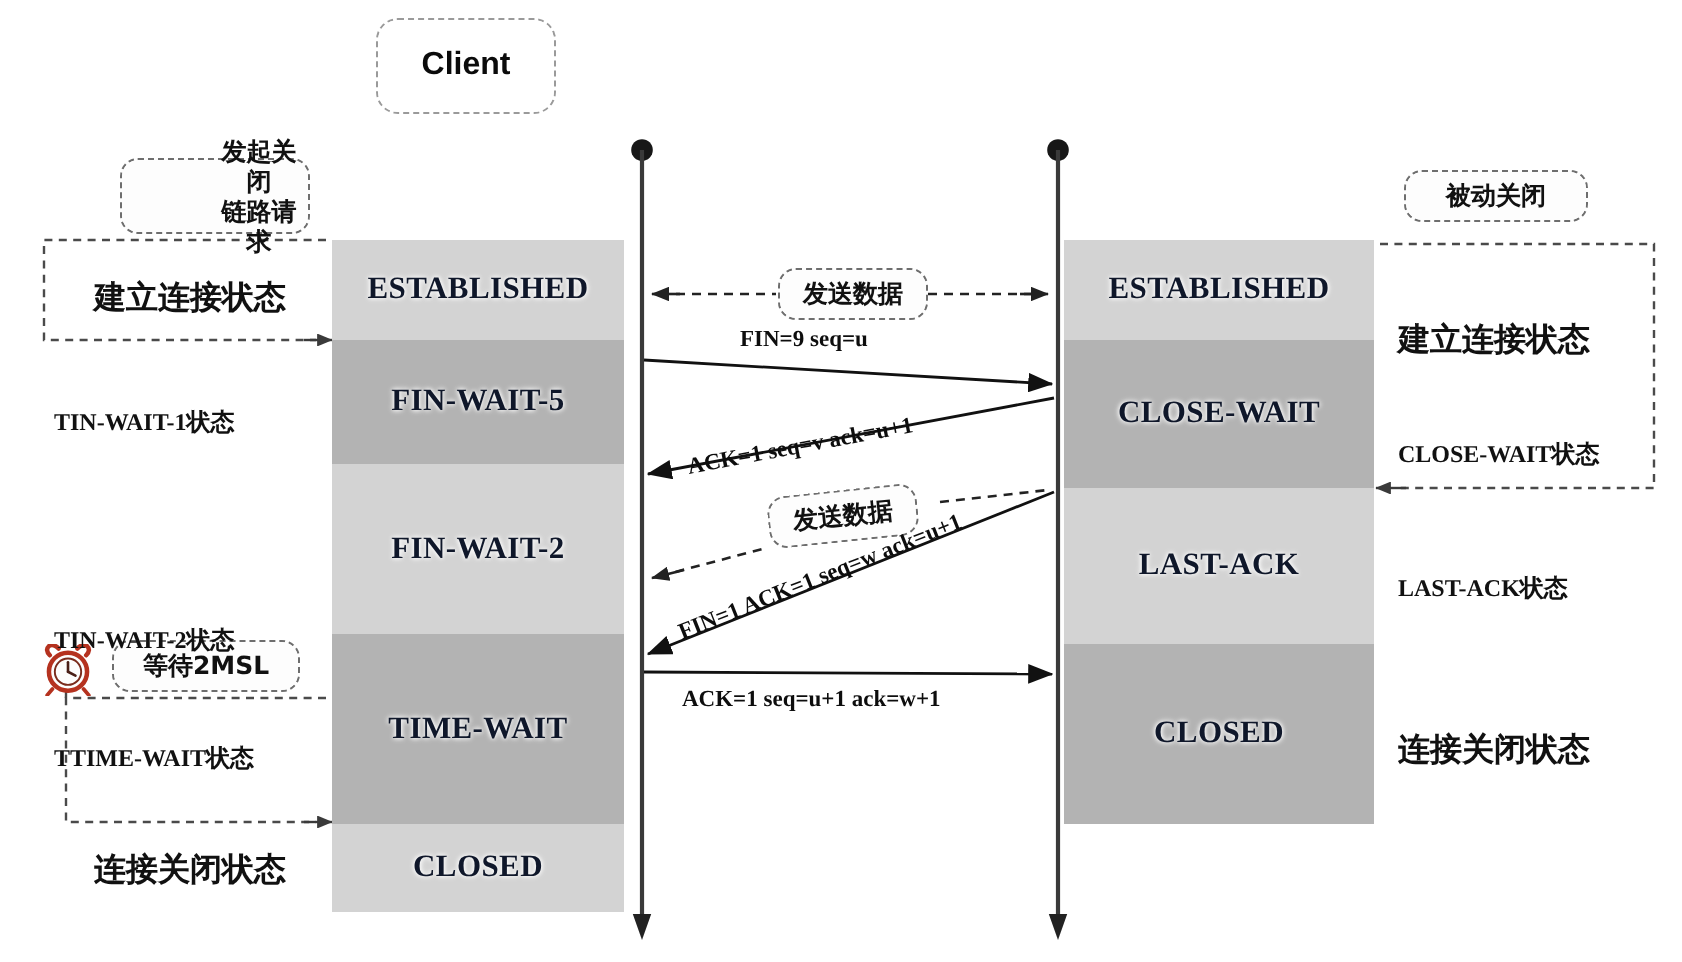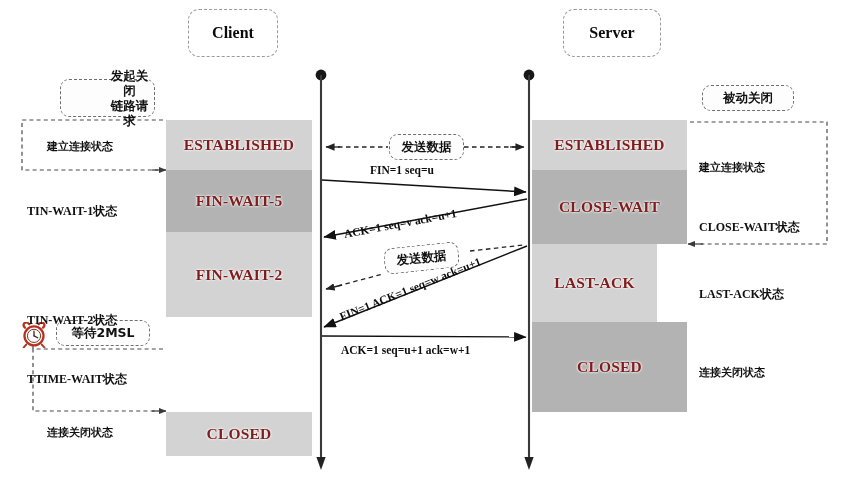--- a/index.html
+++ b/index.html
@@ -27,41 +27,41 @@
     white-space:pre-line;
   }
 
   
   .endpoint{
     position:absolute;
     border:1px dashed #9a9a9a;
     border-radius:11px;
     background:#ffffff;
     display:flex;align-items:center;justify-content:center;
-    font-family:Liberation Serif, serif;
+    font-family:Liberation Sans, sans-serif;
     font-weight:700;font-size:16px;color:#0b0b0b;
     box-sizing:border-box;
   }
 
   
   .state{
     position:absolute;
     display:flex;align-items:center;justify-content:center;
     font-family:"Liberation Serif","DejaVu Serif",serif;
-    font-weight:700;font-size:15.5px;color:#7f1d1d;
+    font-weight:700;font-size:15.5px;color:#0f172a;
     box-sizing:border-box;
     letter-spacing:.2px;
     text-shadow:0 0 2px #fff,0 0 3px #fff;
   }
 
   
   .side-label{
     position:absolute;
     font-family:Liberation Mono, monospace;
-    font-weight:700;font-size:11px;color:#111;
+    font-weight:700;font-size:16px;color:#111;
     white-space:nowrap;
   }
   .side-label.latinmix{font-family:"Liberation Serif","DejaVu Serif",serif;font-size:12px;}
 
   
   .msg{
     position:absolute;
     font-family:"Liberation Serif","DejaVu Serif",serif;
     font-weight:700;font-size:11.5px;color:#0d0d0d;
     white-space:nowrap;
@@ -135,23 +135,20 @@
     </g>
 
     <line x1="527" y1="246" x2="324" y2="327" stroke="#111" stroke-width="1.4" marker-end="url(#ah)"></line>
 
     <line x1="322" y1="336" x2="526" y2="337" stroke="#111" stroke-width="1.4" marker-end="url(#ah)"></line>
   </svg>
 
   <div class="endpoint" style="left:188px;top:9px;width:90px;height:48px;">
     <span>Client</span>
   </div>
-  <div class="endpoint" style="left:563px;top:9px;width:98px;height:48px;">
-    <span>Server</span>
-  </div>
 
   <div class="callout" style="left:60px;top:79px;width:95px;height:38px;font-size:12.5px;padding-left:44px;">发起关闭
 链路请求</div>
 
   <div class="callout" style="left:702px;top:85px;width:92px;height:26px;font-size:12.5px;">被动关闭</div>
 
   <div class="callout" style="left:389px;top:134px;width:75px;height:26px;font-size:12.5px;">发送数据</div>
 
   <div class="callout" style="left:384px;top:245px;width:75px;height:26px;font-size:12.5px;transform:rotate(-6deg);">发送数据</div>
 
@@ -164,39 +161,40 @@
     <circle cx="16" cy="16" r="7.6" fill="none" stroke="#7a2b1c" stroke-width="1.1"></circle>
     <line x1="16" y1="16" x2="16" y2="10.5" stroke="#4a2018" stroke-width="1.5" stroke-linecap="round"></line>
     <line x1="16" y1="16" x2="20.3" y2="18.2" stroke="#4a2018" stroke-width="1.5" stroke-linecap="round"></line>
     <path d="M7,26 L4,29.5" stroke="#b5321f" stroke-width="2.2" stroke-linecap="round"></path>
     <path d="M25,26 L28,29.5" stroke="#b5321f" stroke-width="2.2" stroke-linecap="round"></path>
   </svg>
 
   <div class="state" style="left:166px;top:120px;width:146px;height:50px;background:#d3d3d3;">ESTABLISHED</div>
   <div class="state" style="left:166px;top:170px;width:146px;height:62px;background:#b3b3b3;">FIN-WAIT-5</div>
   <div class="state" style="left:166px;top:232px;width:146px;height:85px;background:#d3d3d3;">FIN-WAIT-2</div>
+  <div class="state" style="left:166px;top:317px;width:146px;height:95px;background:#b3b3b3;">TIME-WAIT</div>
   <div class="state" style="left:166px;top:412px;width:146px;height:44px;background:#d3d3d3;">CLOSED</div>
 
   <div class="state" style="left:532px;top:120px;width:155px;height:50px;background:#d3d3d3;">ESTABLISHED</div>
   <div class="state" style="left:532px;top:170px;width:155px;height:74px;background:#b3b3b3;">CLOSE-WAIT</div>
-  <div class="state" style="left:532px;top:244px;width:125px;height:78px;background:#d3d3d3;">LAST-ACK</div>
+  <div class="state" style="left:532px;top:244px;width:155px;height:78px;background:#d3d3d3;">LAST-ACK</div>
   <div class="state" style="left:532px;top:322px;width:155px;height:90px;background:#b3b3b3;">CLOSED</div>
 
   <div class="side-label" style="left:47px;top:139px;">建立连接状态</div>
   <div class="side-label latinmix" style="left:27px;top:203px;">TIN-WAIT-1状态</div>
   <div class="side-label latinmix" style="left:27px;top:286px;margin-top:26px;">TIN-WAIT-2状态</div>
   <div class="side-label latinmix" style="left:27px;top:371px;">TTIME-WAIT状态</div>
   <div class="side-label" style="left:47px;top:425px;">连接关闭状态</div>
 
   <div class="side-label" style="left:699px;top:160px;">建立连接状态</div>
   <div class="side-label latinmix" style="left:699px;top:219px;">CLOSE-WAIT状态</div>
   <div class="side-label latinmix" style="left:699px;top:286px;">LAST-ACK状态</div>
   <div class="side-label" style="left:699px;top:365px;">连接关闭状态</div>
 
-  <div class="msg" style="left:370px;top:164px;">FIN=1 seq=u</div>
+  <div class="msg" style="left:370px;top:164px;">FIN=9 seq=u</div>
 
   <div class="msg" style="left:344px;top:228px;transform:rotate(-10.6deg);">ACK=1 seq=v ack=u+1</div>
 
   <div class="msg" style="left:340px;top:311px;transform:rotate(-21.8deg);">FIN=1 ACK=1 seq=w ack=u+1</div>
 
   <div class="msg" style="left:341px;top:344px;">ACK=1 seq=u+1  ack=w+1</div>
 
 </div>
 
 </body></html>

